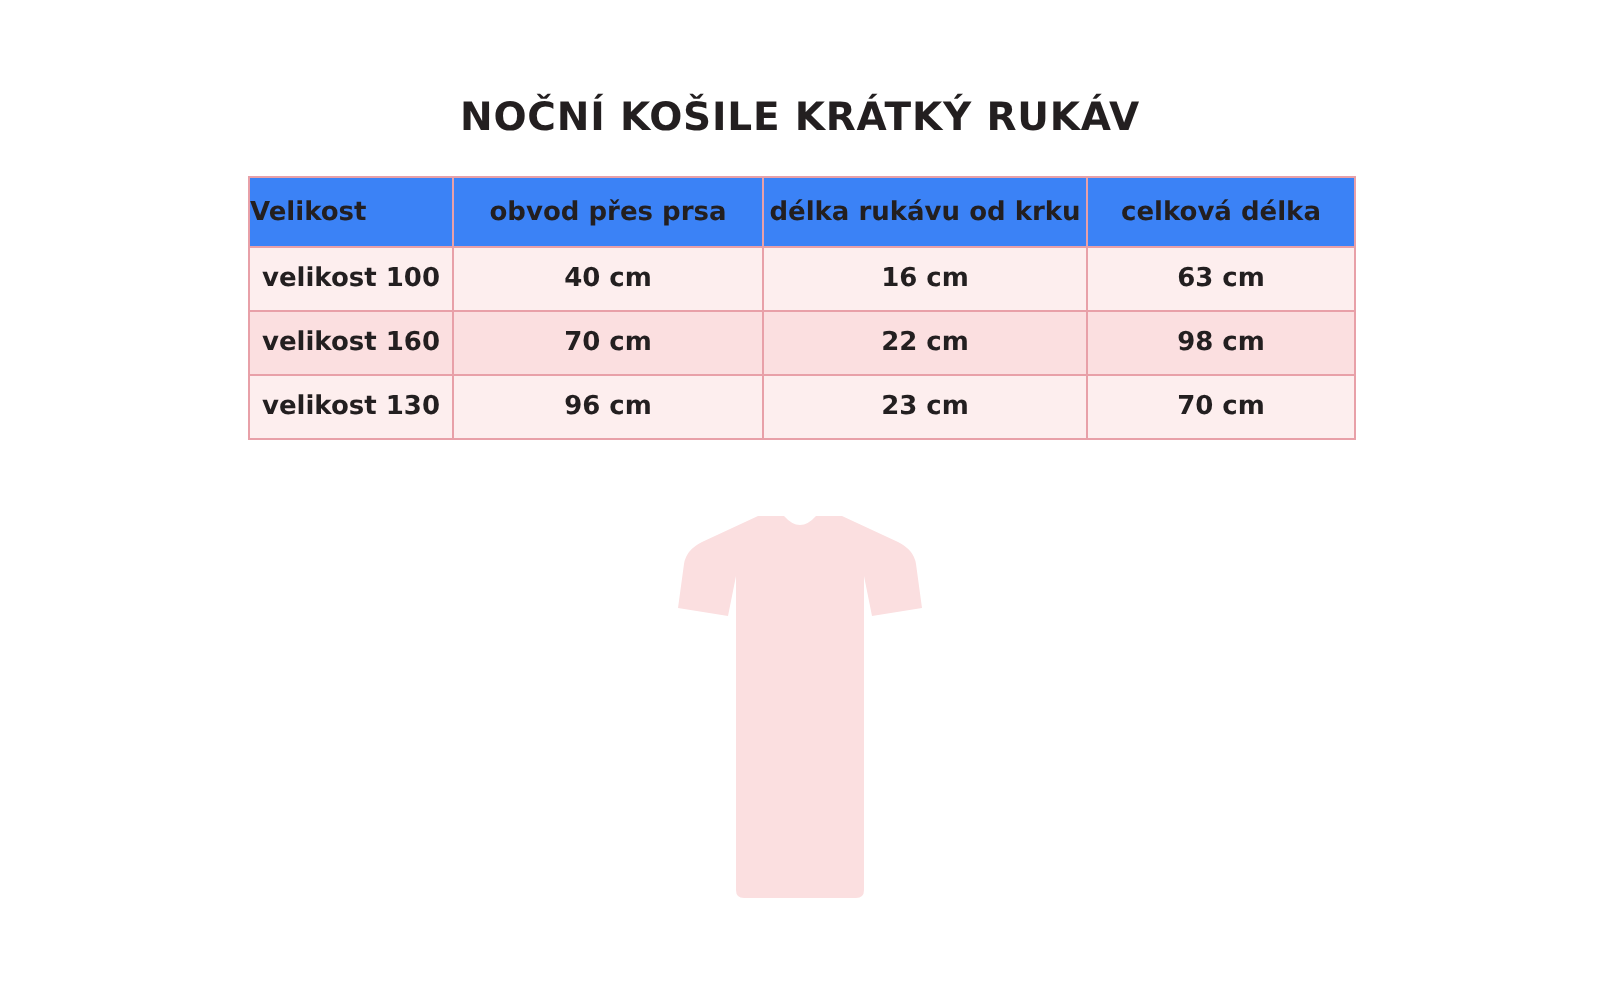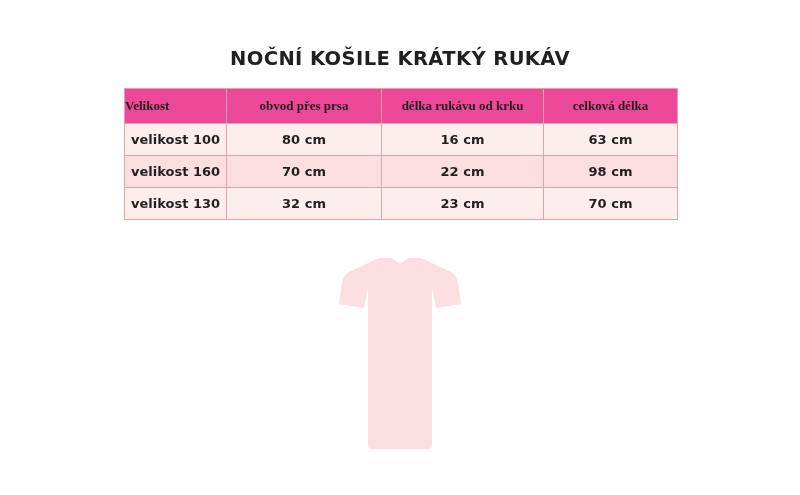--- a/index.html
+++ b/index.html
@@ -41,23 +41,22 @@
   }
   .size-table td, .size-table th {
     border: 1px solid #e8a0a8;
     padding: 0;
     height: 31px;
     font-size: 13px;
     font-weight: bold;
     color: #231f20;
   }
   .size-table thead th {
-    background: #ec4899;
+    background: #3b82f6;
     height: 34px;
-    font-family: Liberation Serif, serif;
   }
   .size-table tbody tr:nth-child(odd) td {
     background: #fdeeee;
   }
   .size-table tbody tr:nth-child(even) td {
     background: #fbdfe0;
   }
   .col-size { width: 102px; }
   .col-chest { width: 155px; }
   .col-sleeve { width: 162px; }
@@ -103,33 +102,33 @@
       <tr>
         <th class="cell-head-left">Velikost</th>
         <th class="cell-head-center">obvod přes prsa</th>
         <th class="cell-head-center">délka rukávu od krku</th>
         <th class="cell-head-center">celková délka</th>
       </tr>
     </thead>
     <tbody>
       <tr>
         <td class="cell-left">velikost 100</td>
-        <td class="cell-center">80 cm</td>
+        <td class="cell-center">40 cm</td>
         <td class="cell-center">16 cm</td>
         <td class="cell-center">63 cm</td>
       </tr>
       <tr>
         <td class="cell-left">velikost 160</td>
         <td class="cell-center">70 cm</td>
         <td class="cell-center">22 cm</td>
         <td class="cell-center">98 cm</td>
       </tr>
       <tr>
         <td class="cell-left">velikost 130</td>
-        <td class="cell-center">32 cm</td>
+        <td class="cell-center">96 cm</td>
         <td class="cell-center">23 cm</td>
         <td class="cell-center">70 cm</td>
       </tr>
     </tbody>
   </table>
 
   <div class="garment">
     <svg width="140" height="200" viewBox="0 0 140 200" xmlns="http://www.w3.org/2000/svg">
       <path fill="#fbdfe0" d="
         M 49 3

